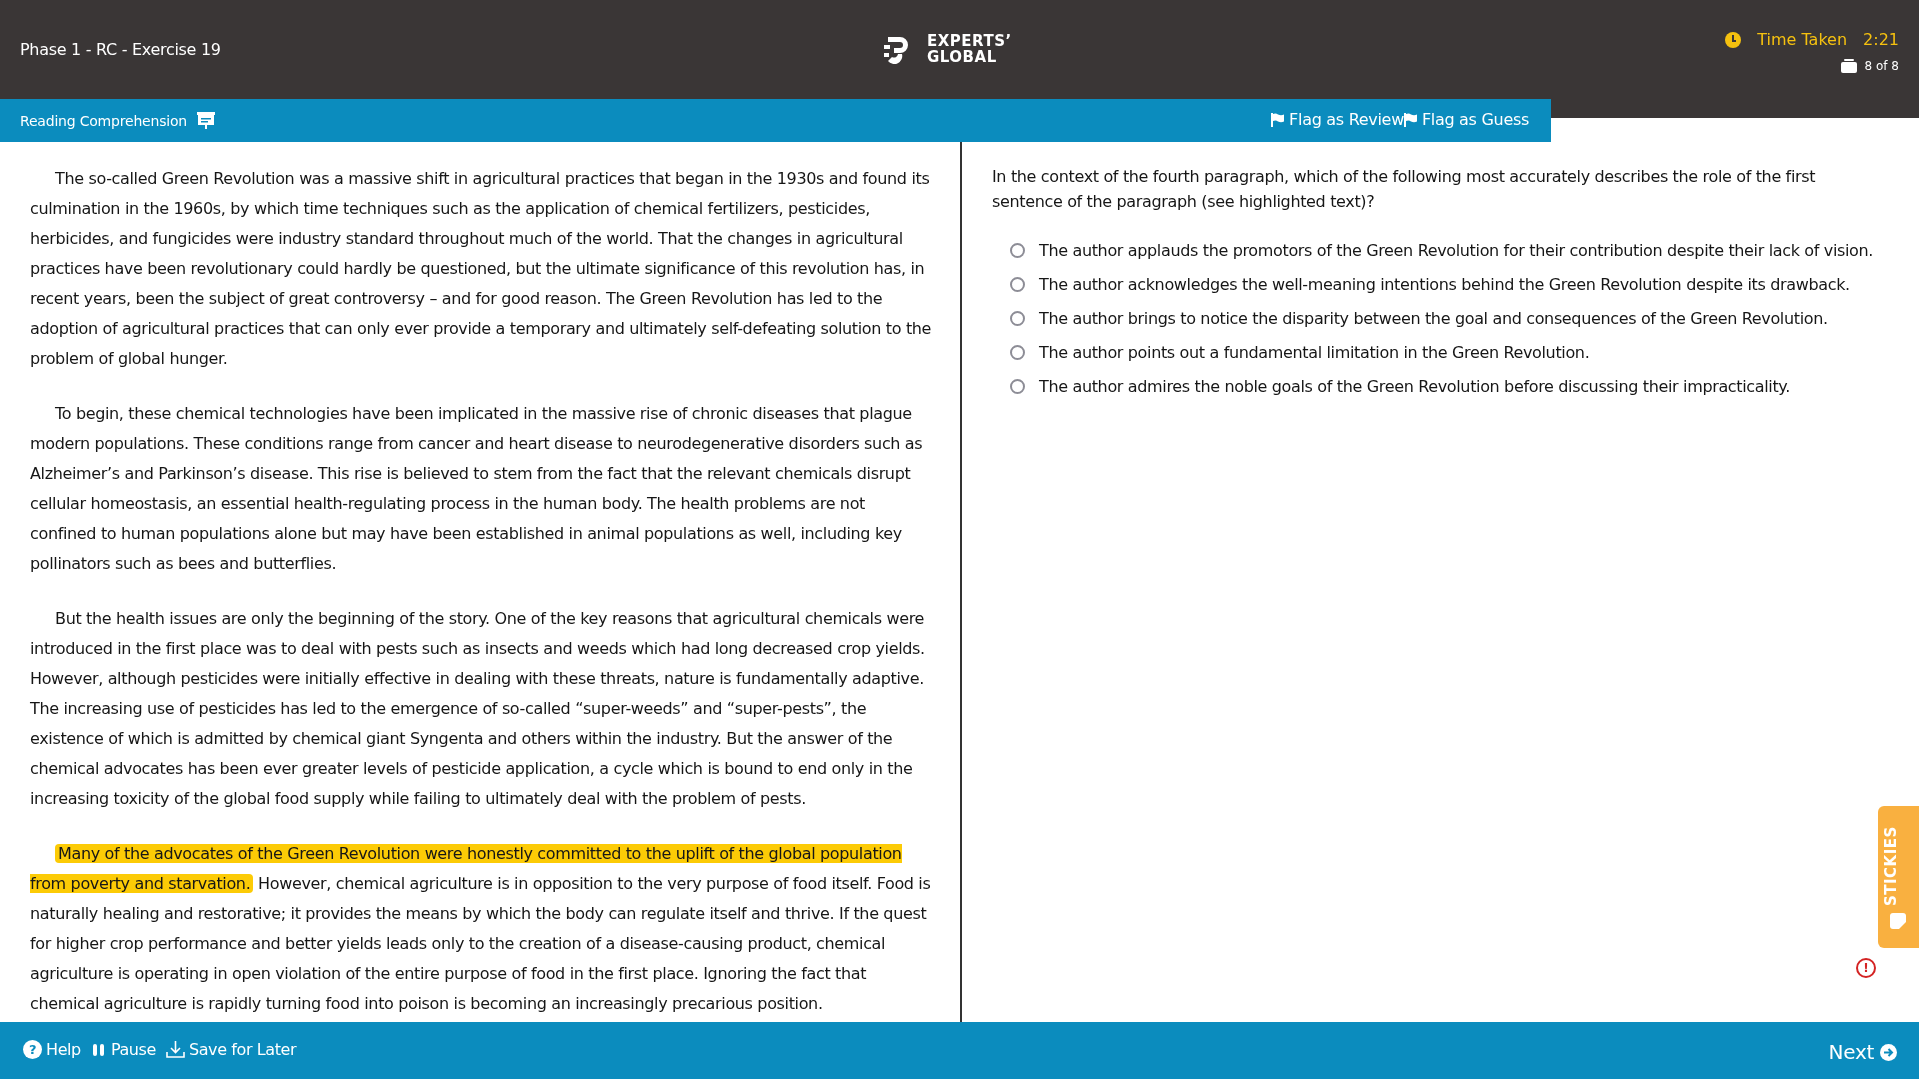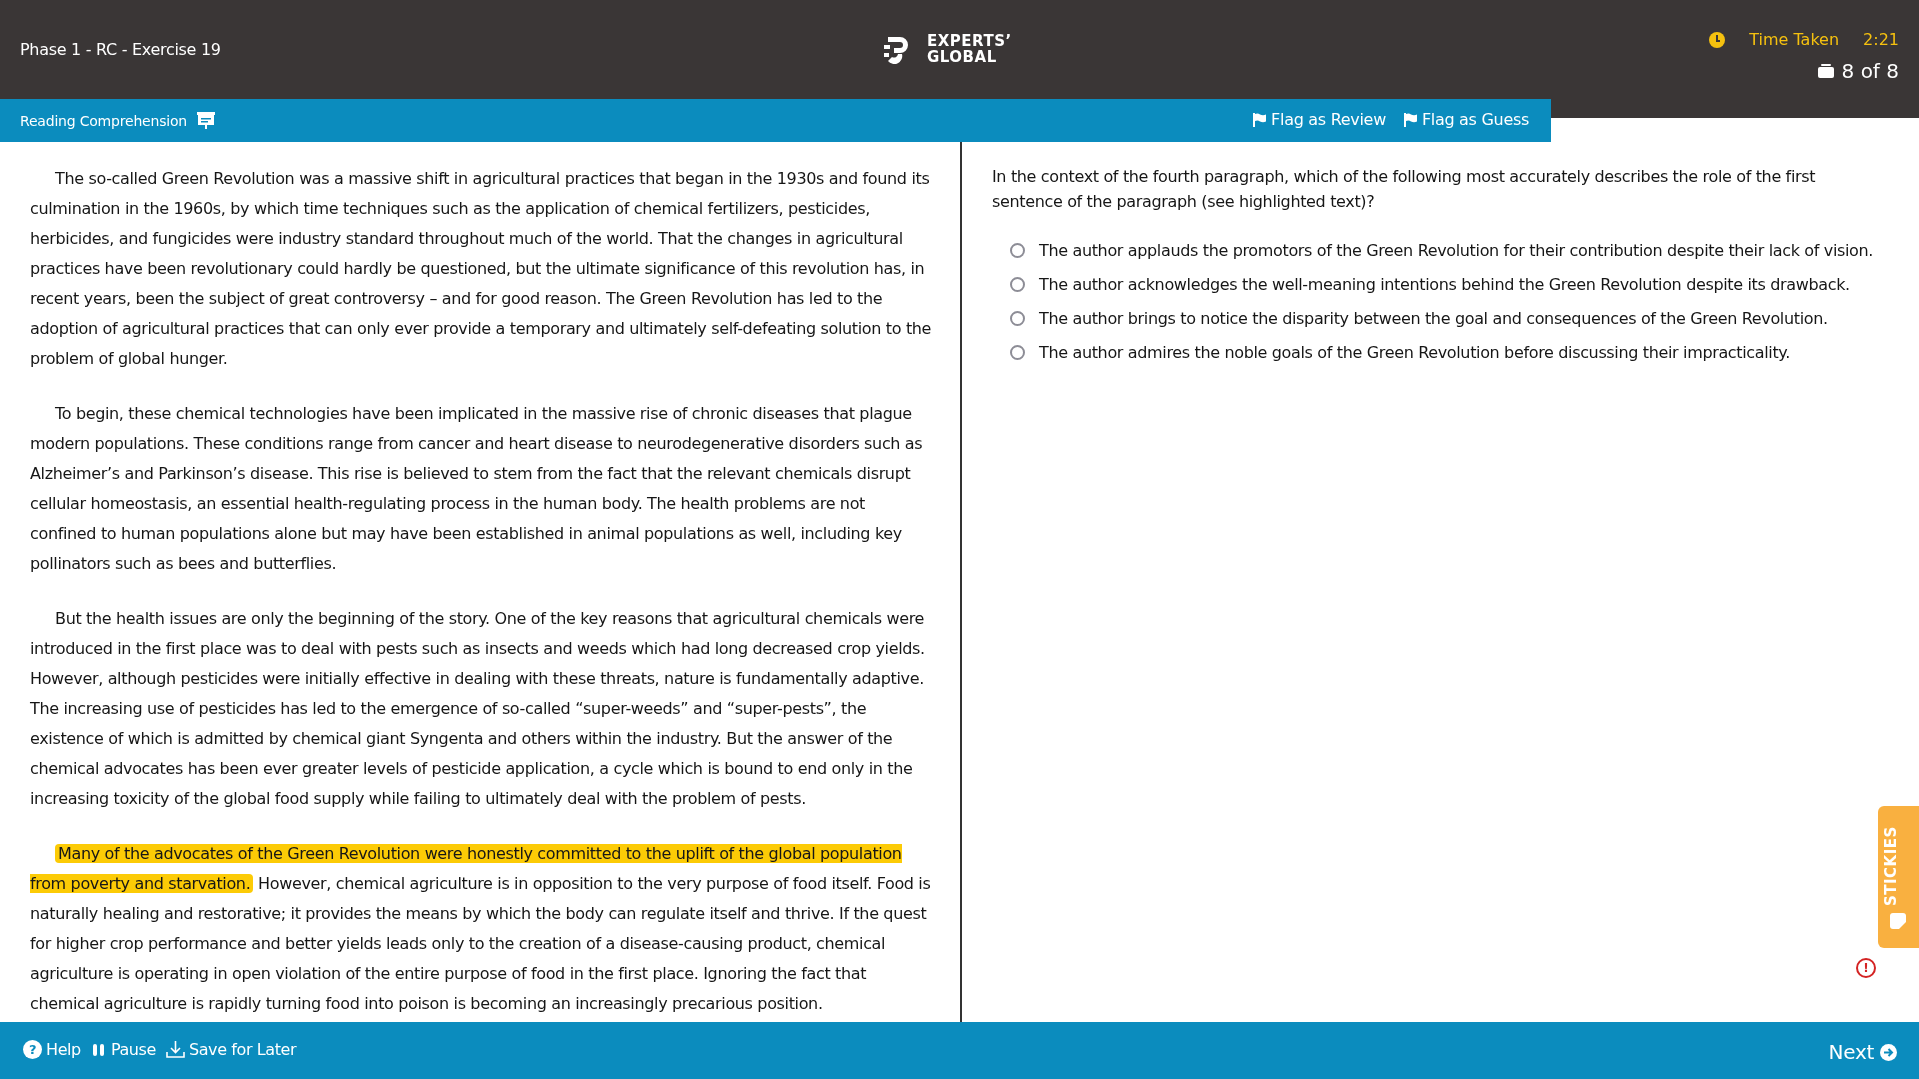--- a/index.html
+++ b/index.html
@@ -4,33 +4,33 @@
 <style>
   * { box-sizing: border-box; margin: 0; padding: 0; }
   html, body { width: 1919px; height: 1079px; overflow: hidden; background: #ffffff; }
   body { font-family: "DejaVu Sans", sans-serif; color: #111; position: relative; }
 
   .topbar { position: absolute; left: 0; top: 0; width: 1919px; height: 118px; background: #3a3636; }
   .topbar .title { position: absolute; left: 20px; top: 40px; color: #fff; font-size: 16px; letter-spacing: -0.3px; }
   .logo { position: absolute; left: 884px; top: 33px; display: flex; align-items: center; gap: 19px; }
   .logo .mark { width: 24px; height: 32px; }
   .logo .txt { color: #fff; font-weight: bold; font-size: 15px; line-height: 16px; letter-spacing: 0.5px; }
-  .timer { position: absolute; right: 20px; top: 30px; color: #f5c10f; font-size: 16px; display: flex; align-items: center; gap: 24px; }
+  .timer { position: absolute; right: 20px; top: 30px; color: #f5c10f; font-size: 16px; display: flex; align-items: center; gap: 16px; }
   .timer .clock { width: 16px; height: 16px; border-radius: 50%; background: #f5c10f; position: relative; }
   .timer .clock:before { content: ""; position: absolute; left: 7px; top: 3px; width: 2px; height: 6px; background: #3a3636; }
   .timer .clock:after { content: ""; position: absolute; left: 7px; top: 8px; width: 4px; height: 2px; background: #3a3636; }
-  .counter { position: absolute; right: 20px; top: 59px; color: #fff; font-size: 20px; display: flex; align-items: center; gap: 8px; }
+  .counter { position: absolute; right: 20px; top: 59px; color: #fff; font-size: 12px; display: flex; align-items: flex-end; gap: 8px; }
   .counter .stack { width: 16px; height: 14px; position: relative; }
   .counter .stack:before { content: ""; position: absolute; left: 3px; top: 0; width: 10px; height: 2px; background: #fff; border-radius: 1px; }
   .counter .stack:after { content: ""; position: absolute; left: 0; top: 3px; width: 16px; height: 11px; background: #fff; border-radius: 2px; }
 
   .subbar { position: absolute; left: 0; top: 99px; width: 1551px; height: 43px; background: #0b8cbe; color: #fff; }
   .subbar .section { position: absolute; left: 20px; top: 13px; font-size: 14px; display: flex; align-items: center; gap: 10px; letter-spacing: -0.2px; }
   .subbar .section svg { width: 18px; height: 18px; }
-  .flags { position: absolute; right: 22px; top: 11px; display: flex; gap: 18px; font-size: 16px; letter-spacing: -0.3px; }
+  .flags { position: absolute; right: 22px; top: 11px; display: flex; font-size: 16px; letter-spacing: -0.3px; }
   .flag { display: flex; align-items: center; gap: 5px; cursor: pointer; }
   .flag svg { width: 13px; height: 14px; }
 
   .passage { position: absolute; left: 30px; top: 164px; width: 905px; font-size: 16px; line-height: 30px; letter-spacing: -0.35px; color: #161616; }
   .passage p { text-indent: 25px; margin-bottom: 25px; }
   .hl { background: #fccb06; border-radius: 4px; padding: 0 3px; }
 
   .divider { position: absolute; left: 960px; top: 142px; width: 2px; height: 880px; background: #333; }
 
   .question { position: absolute; left: 992px; top: 164px; width: 890px; font-size: 16px; line-height: 25px; letter-spacing: -0.35px; color: #161616; }
@@ -136,20 +136,24 @@
   <div class="option">
     <span class="radio"></span>
     <span>The author acknowledges the well-meaning intentions behind the Green Revolution despite its drawback.</span>
   </div>
   <div class="option">
     <span class="radio"></span>
     <span>The author brings to notice the disparity between the goal and consequences of the Green Revolution.</span>
   </div>
   <div class="option">
     <span class="radio"></span>
+    <span>The author points out a fundamental limitation in the Green Revolution.</span>
+  </div>
+  <div class="option">
+    <span class="radio"></span>
     <span>The author admires the noble goals of the Green Revolution before discussing their impracticality.</span>
   </div>
 </div>
 
 <div class="stickies">
   <span class="label">STICKIES</span>
   <span class="note"></span>
 </div>
 
 <div class="alert">!</div>

